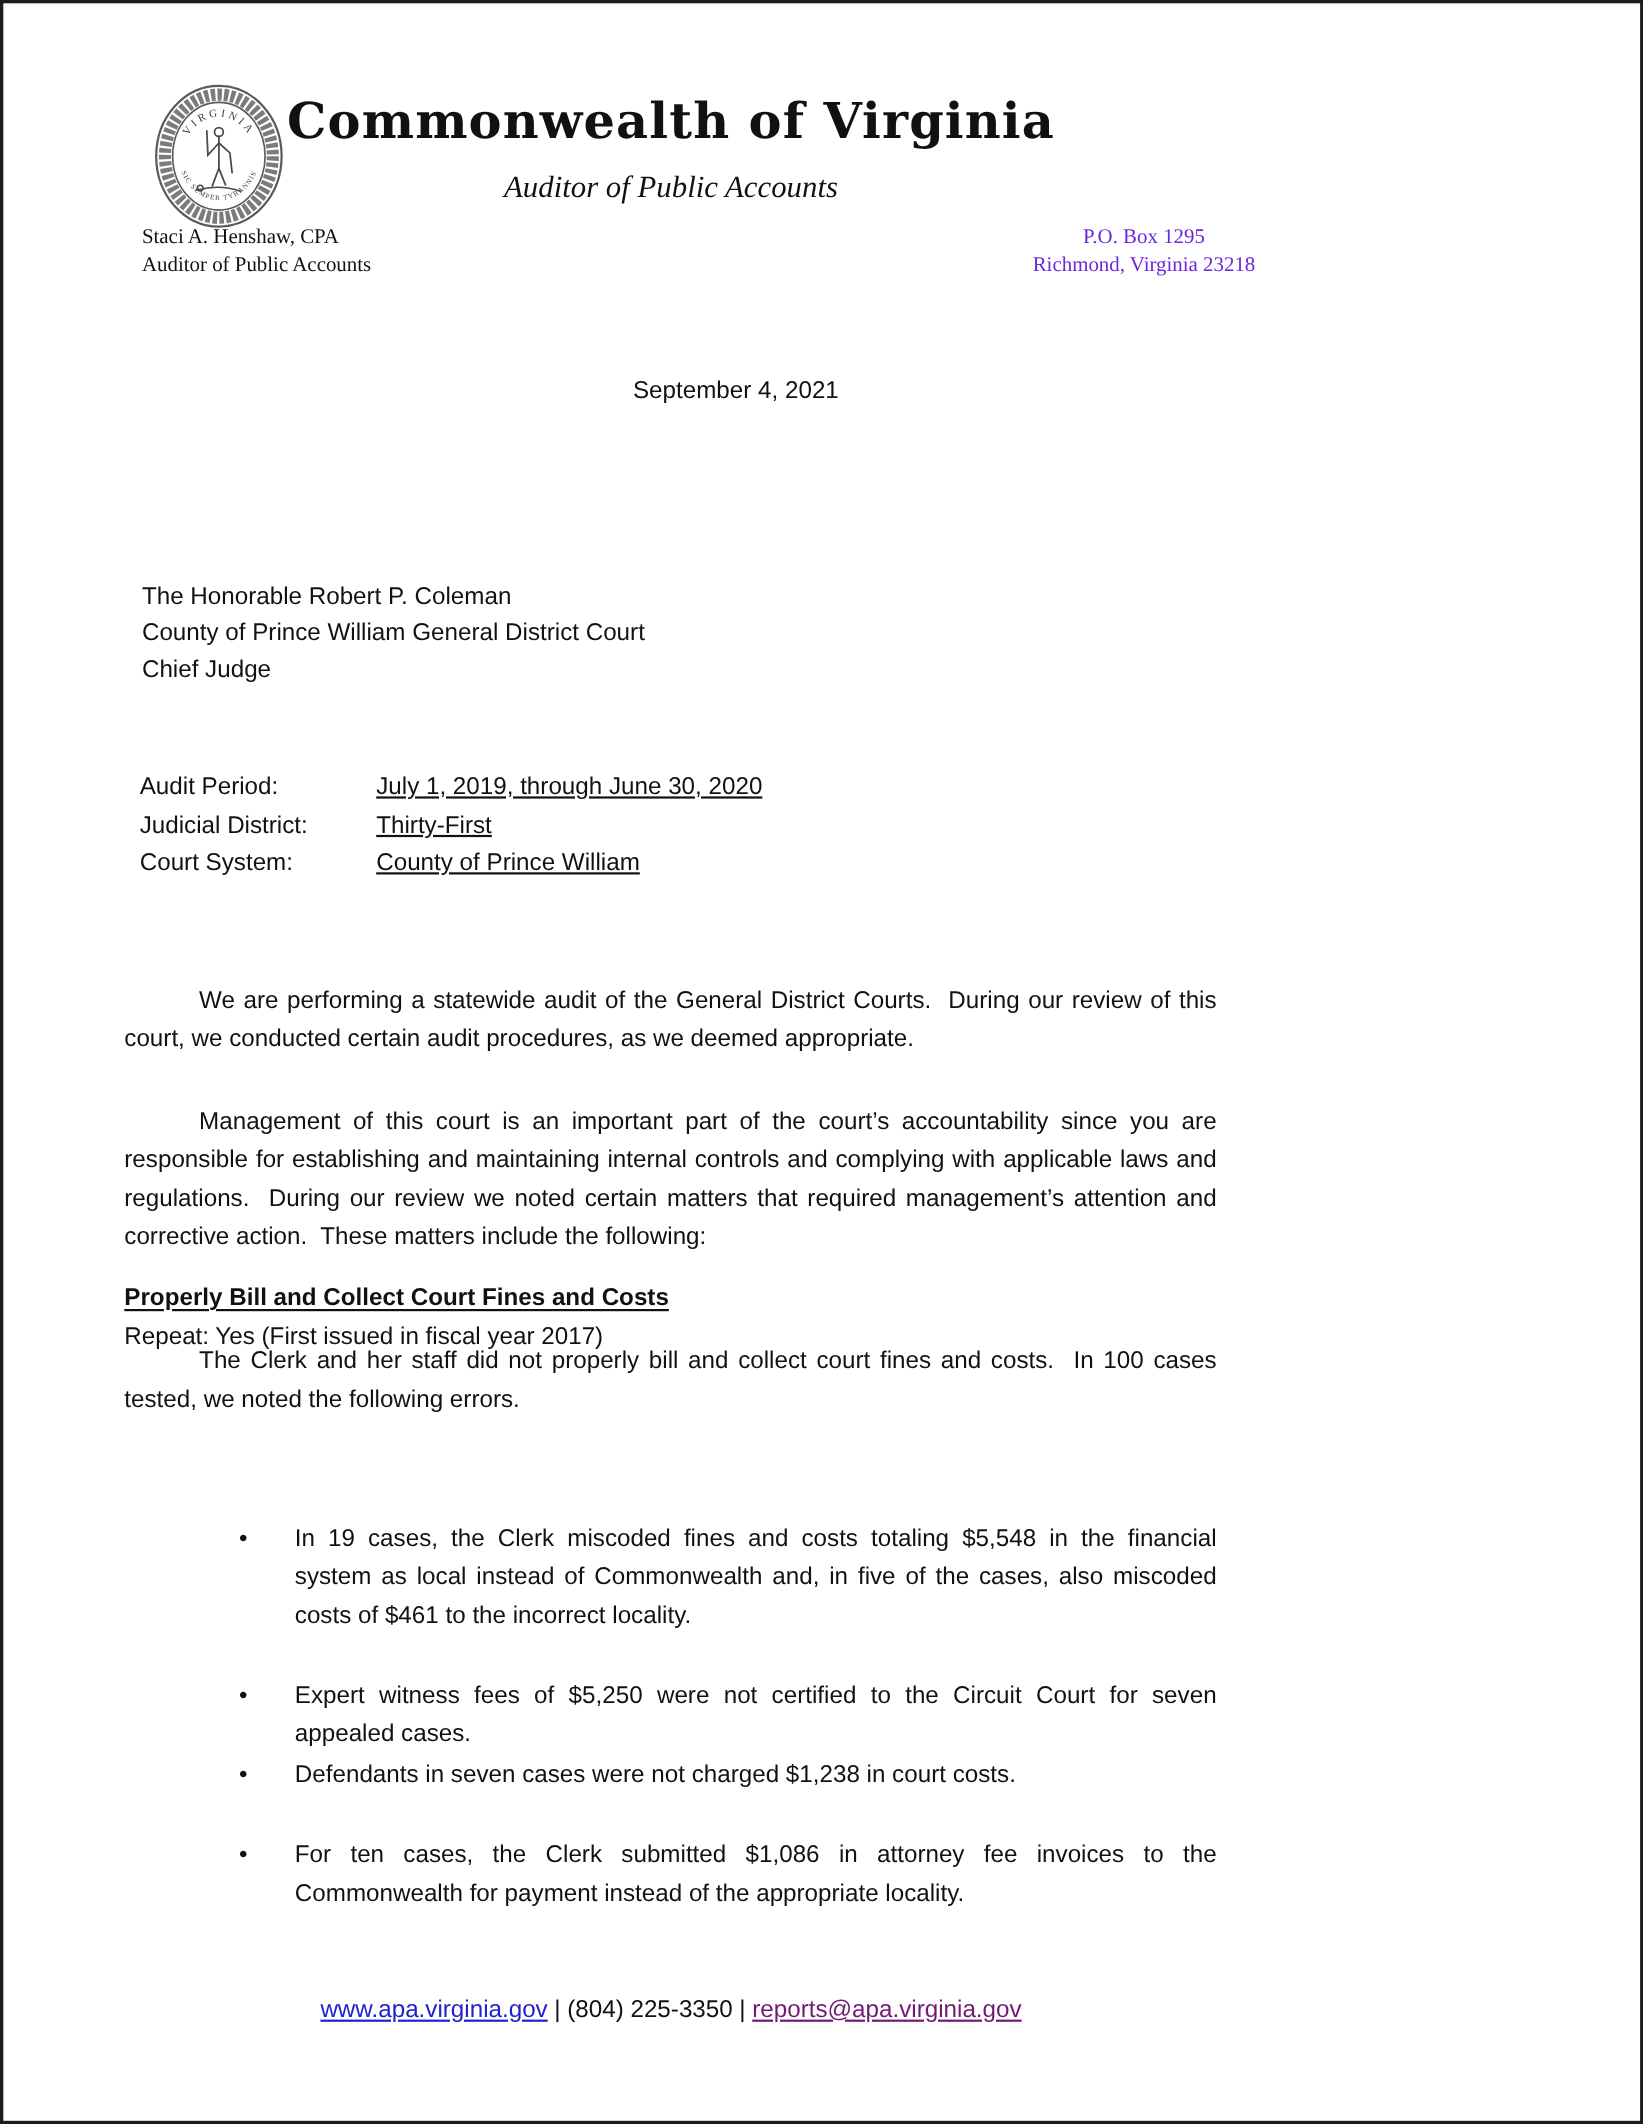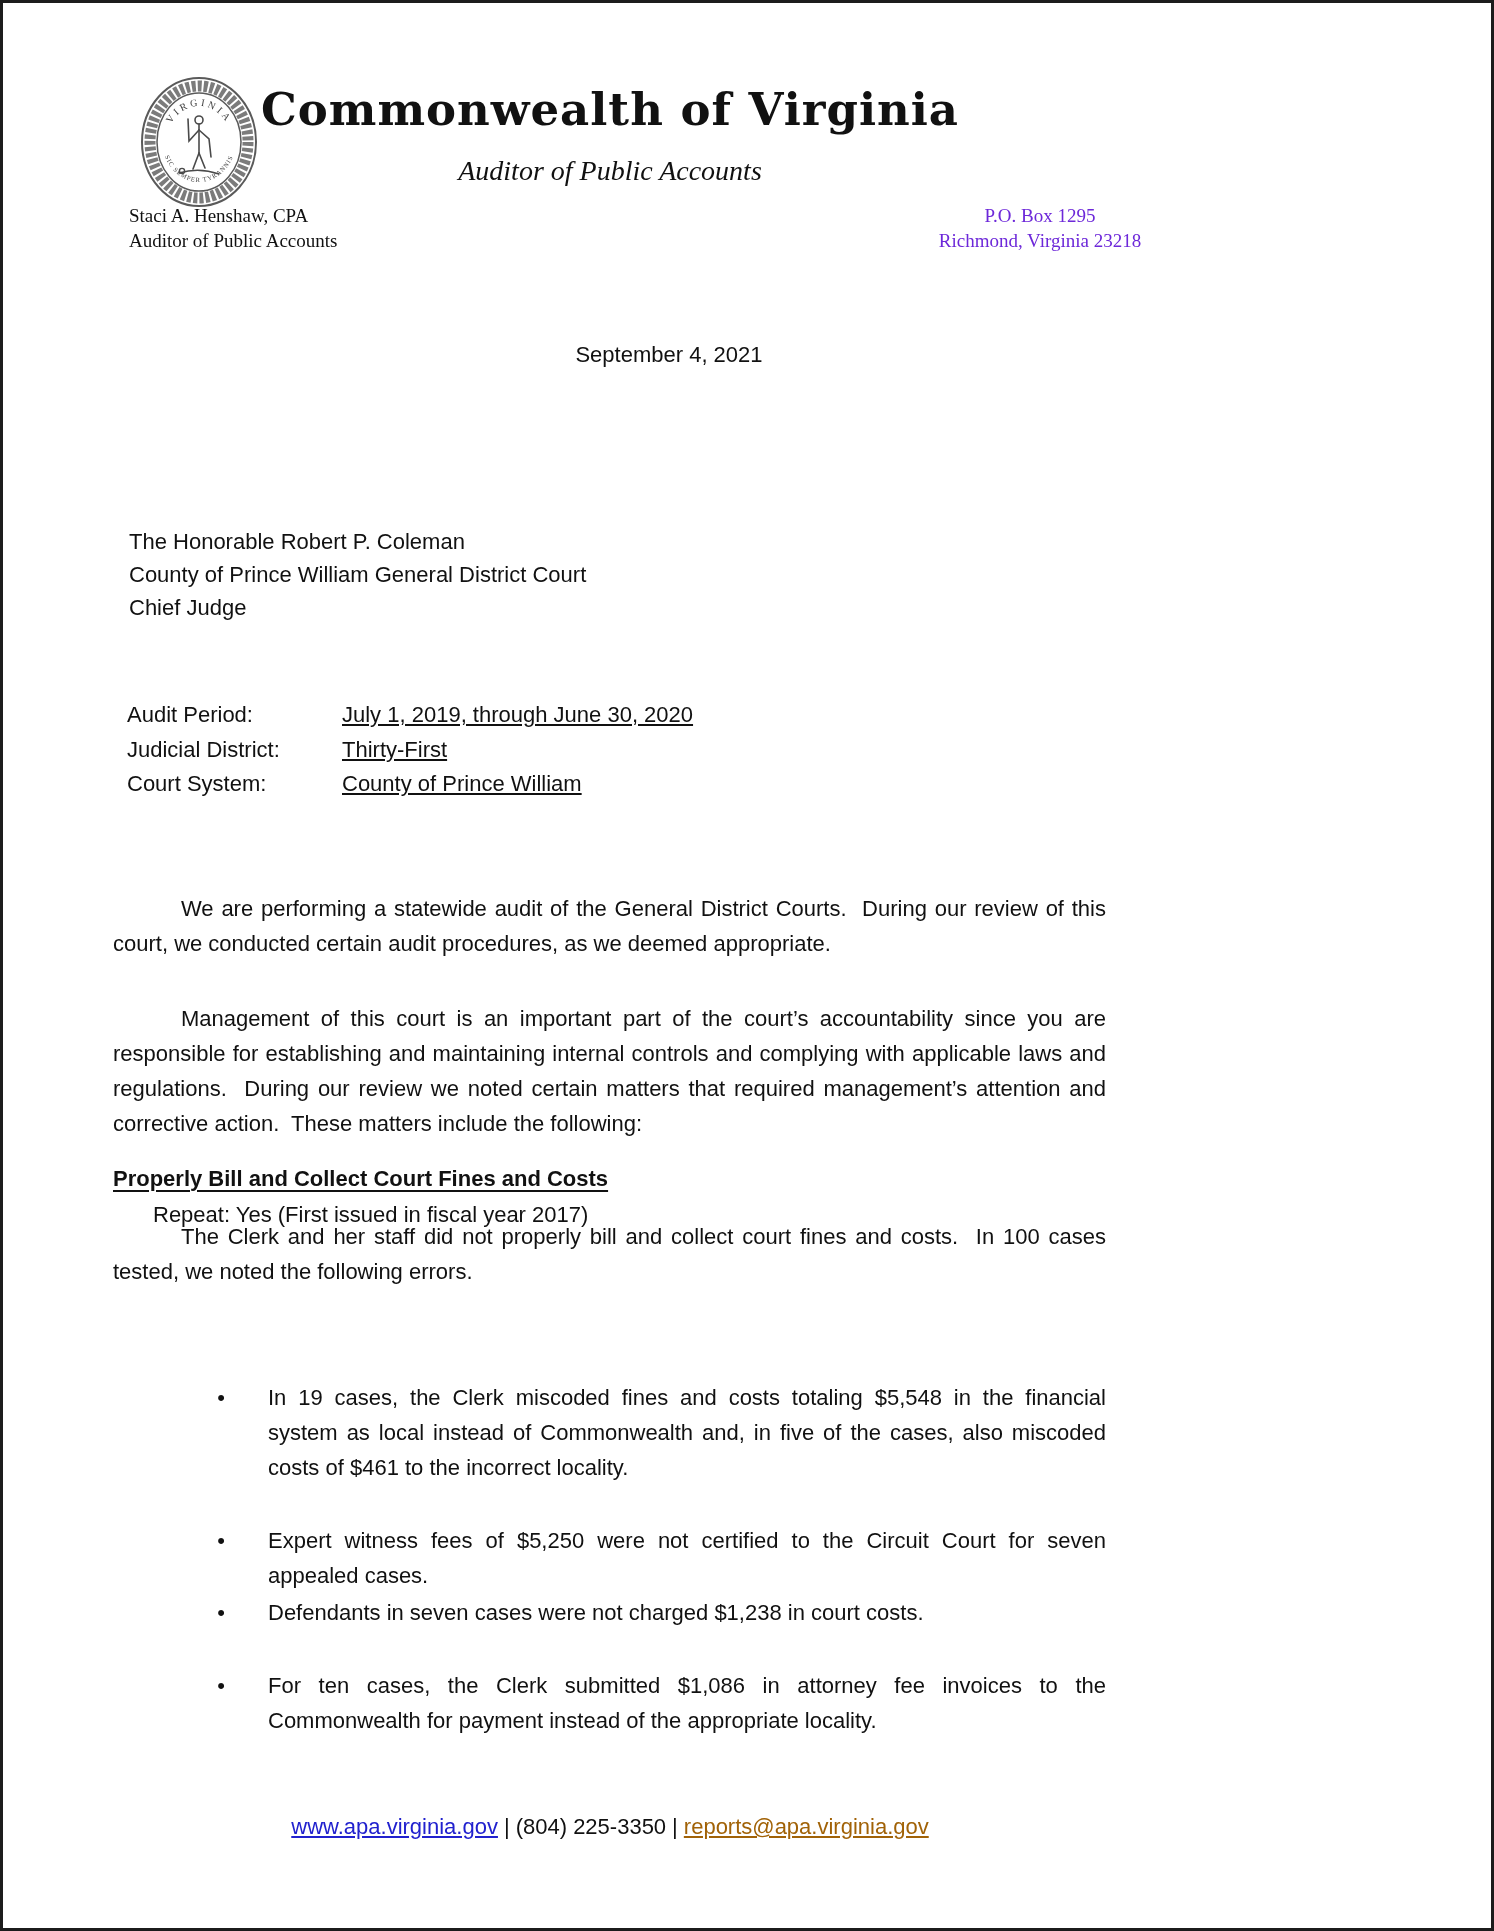--- a/index.html
+++ b/index.html
@@ -61,21 +61,21 @@
   .para.indent { text-indent:68px;margin-top:16px; }
   .p1 { top:872px; }
   .p2 { top:982px; }
   .finding-heading {
     top:1158px; left:110px; width:994px;
     font-weight:700;
     text-decoration:underline;
     text-decoration-thickness:2px;
     text-underline-offset:4px;
   }
-  .repeat-line { top:1194px; left:110px; width:994px;margin-left:40px; }
+  .repeat-line { top:1194px; left:110px; width:994px; }
   .p3 { top:1200px; }
 
   .bullet-item { left:110px; width:993px; display:flex; }
   .b1 { top:1377px; } .b2 { top:1520px; } .b3 { top:1592px; } .b4 { top:1665px; }
   .bullet-dot { width:112px; text-align:right; flex:0 0 auto; }
   .bullet-gap { width:43px; flex:0 0 auto; }
   .bullet-body { flex:1 1 auto; text-align:justify; }
 
   
   .footer-line { top:1806px; left:110px; width:994px; text-align:center; }
@@ -177,16 +177,16 @@
     <span class="bullet-gap"></span>
     <span class="bullet-body">Defendants in seven cases were not charged $1,238 in court costs.</span>
   </div>
   <div class="abs body-text bullet-item b4">
     <span class="bullet-dot">•</span>
     <span class="bullet-gap"></span>
     <span class="bullet-body">For ten cases, the Clerk submitted $1,086 in attorney fee invoices to the Commonwealth for payment instead of the appropriate locality.</span>
   </div>
 
   <div class="abs body-text footer-line">
-    <span class="footer-link" id="footer-website" style="color: rgb(33, 33, 206);">www.apa.virginia.gov</span><span class="footer-sep">|</span><span>(804) 225-3350</span><span class="footer-sep">|</span><span class="footer-link" id="footer-email" style="color: #a16207;">reports@apa.virginia.gov</span>
+    <span class="footer-link" id="footer-website" style="color: rgb(33, 33, 206);">www.apa.virginia.gov</span><span class="footer-sep">|</span><span>(804) 225-3350</span><span class="footer-sep">|</span><span class="footer-link" id="footer-email" style="color: #701a75;">reports@apa.virginia.gov</span>
   </div>
 
 </div>
 
 </body></html>

